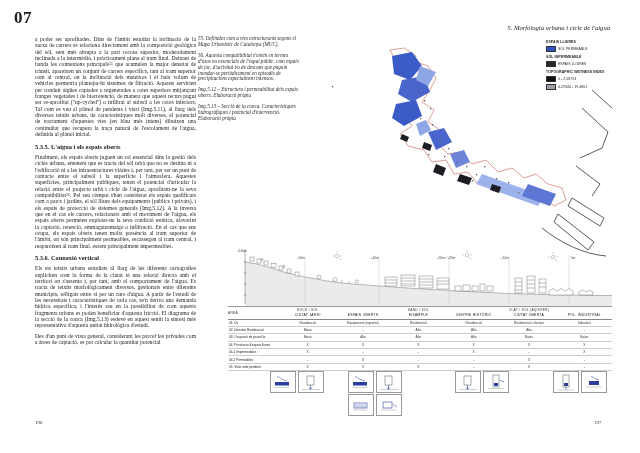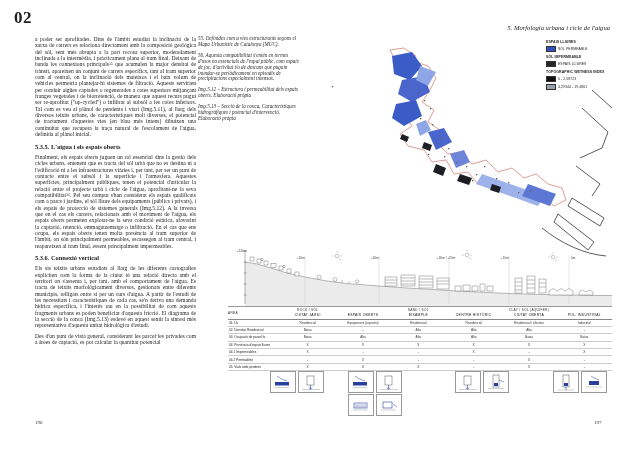--- a/index.html
+++ b/index.html
@@ -45,21 +45,21 @@
          padding:1.2px 0;min-height:3.6px;}
   .tlabel{text-align:left;color:#222;padding-left:1px;}
   
   .ibox{position:absolute;width:24px;height:20px;border:0.5px solid #999;background:#fff;}
 </style>
 </head>
 <body>
 
 <div id="spread">
 
-  <div class="chapter">02</div>
+  <div class="chapter">07</div>
 
   <div class="colmain">
     <p>a poder ser aprofitades. Dins de l'àmbit estudiat la inclinació de la xarxa de carrers es relaciona directament amb la composició geològica del sòl, sent més abrupta a la part rocosa superior, moderadament inclinada a la intermèdia, i pràcticament plana al tram final. Deixant de banda les connexions principals⁵⁵ que acumulen la major densitat de trànsit, apareixen un conjunt de carrers específics, tant al tram superior com al central, on la inclinació dels mateixos i el baix volum de vehicles permetria plantejar-hi sistemes de filtració. Aquests servirien per conduir aigües captades o regenerades a cotes superiors mitjançant franges vegetades i de biorretenció, de manera que aquest recurs pugui ser re-aprofitat ("up-cycled") o infiltrat al subsòl a les cotes inferiors. Tal com es veu al plànol de pendents i viari (Img.5.11), al llarg dels diversos teixits urbans, de característiques molt diverses, el potencial de tractament d'aquestes vies (en blau més intens) dibuixen una continuïtat que recupera la traça natural de l'escolament de l'aigua, definida al plànol inicial.</p>
     <h4>5.3.5. L'aigua i els espais oberts</h4>
     <p>Finalment, els espais oberts juguen un rol essencial dins la gestió dels cicles urbans, entenent que es tracta del sòl urbà que no es destina ni a l'edificació ni a les infraestructures viàries i, per tant, per ser un punt de contacte entre el subsòl i la superfície i l'atmosfera. Aquestes superfícies, principalment públiques, tenen el potencial d'articular la relació entre el projecte urbà i cicle de l'aigua, aprofitant-ne la seva compatibilitat⁵⁶. Pel seu còmput s'han considerat els espais qualificats com a parcs i jardins, el sòl lliure dels equipaments (públics i privats), i els espais de protecció de sistemes generals (Img.5.12). A la inversa que en el cas els carrers, relacionats amb el moviment de l'aigua, els espais oberts permeten explotar-ne la seva condició estàtica, afavorint la captació, retenció, emmagatzematge o infiltració. En el cas que ens ocupa, els espais oberts tenen molta presència al tram superior de l'àmbit, on són principalment permeables, escassegen al tram central, i reapareixen al tram final, essent principalment impermeables.</p>
     <h4>5.3.6. Connexió vertical</h4>
     <p>Els sis teixits urbans estudiats al llarg de les diferents cartografies expliciten com la forma de la ciutat té una relació directa amb el territori on s'assenta i, per tant, amb el comportament de l'aigua. Es tracta de teixits morfològicament diversos, gestionats entre diferents municipis, relligats entre si per un curs d'aigua. A partir de l'estudi de les necessitats i característiques de cada cas, se'n deriva una demanda hídrica específica, i l'interès rau en la possibilitat de com aquests fragments urbans es poden beneficiar d'aquesta fricció. El diagrama de la secció de la conca (Img.5.13) esdevé en aquest sentit la síntesi més representativa d'aquesta unitat hidrològica d'estudi.</p>
     <p>Des d'un punt de vista general, considerant les parcel·les privades com a àrees de captació, es pot calcular la quantitat potencial</p>
   </div>
 

